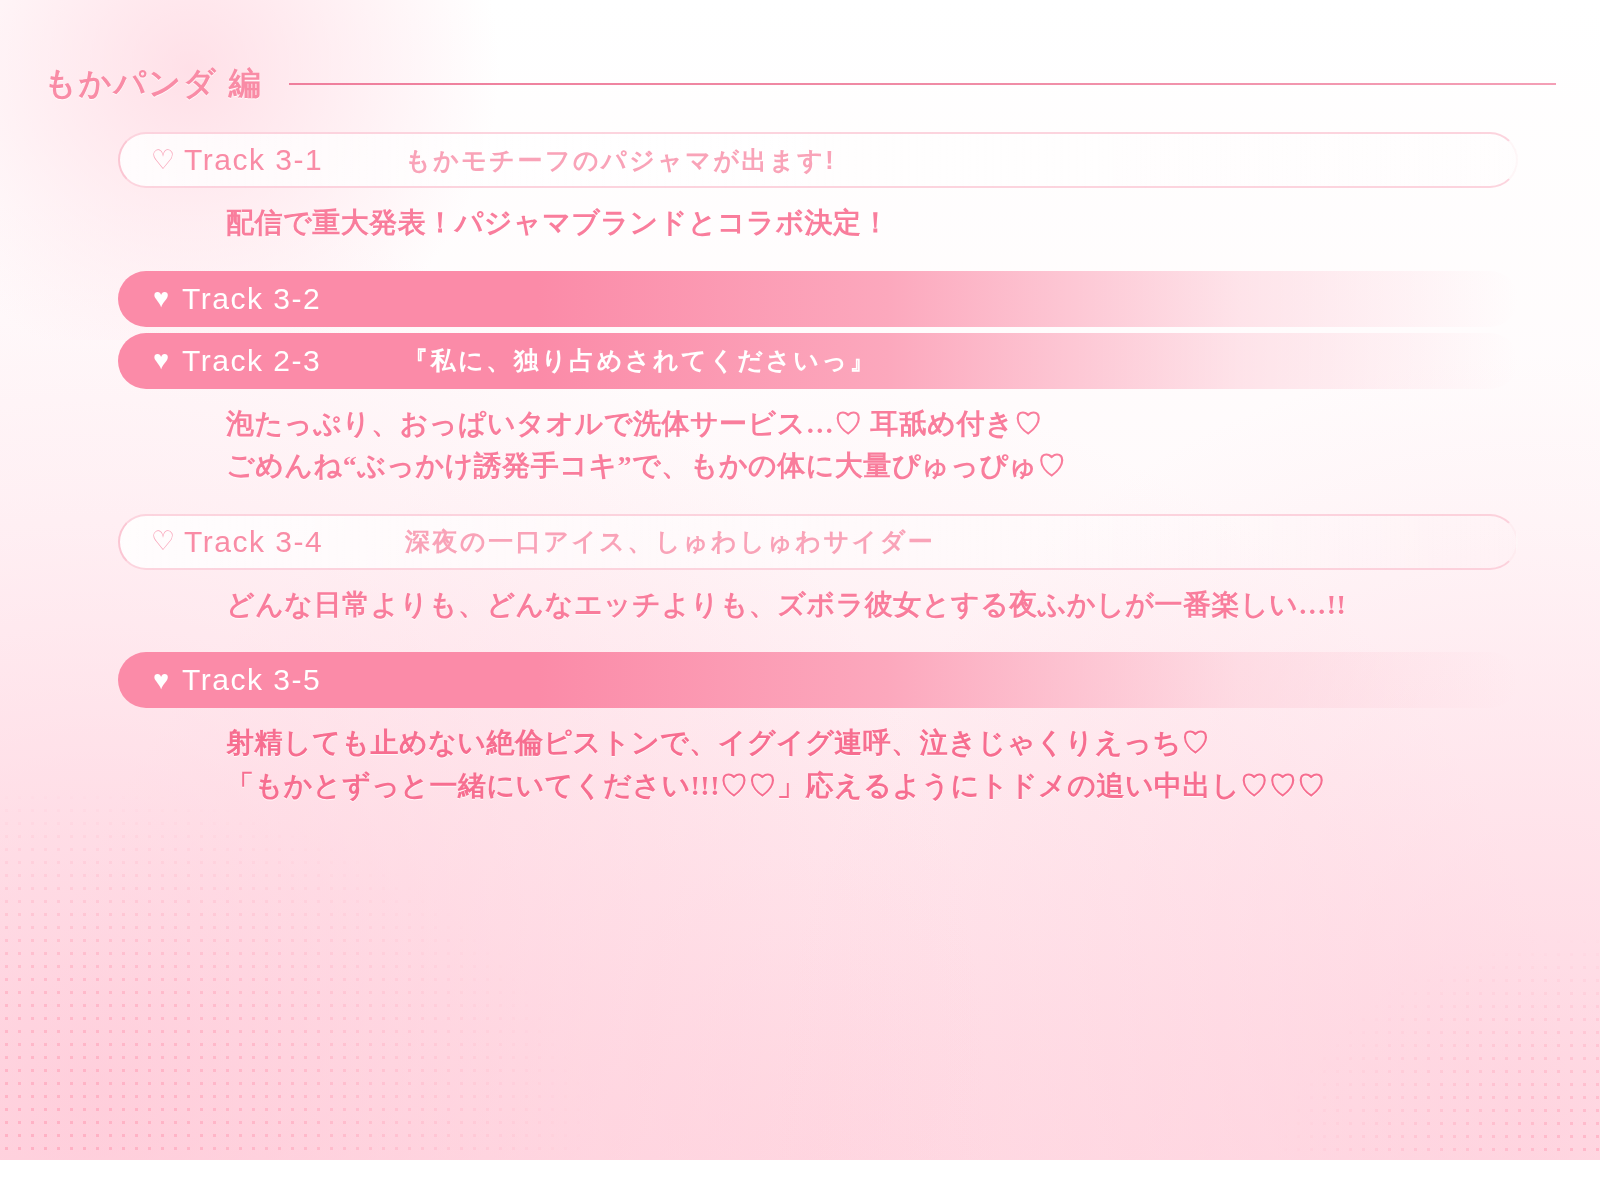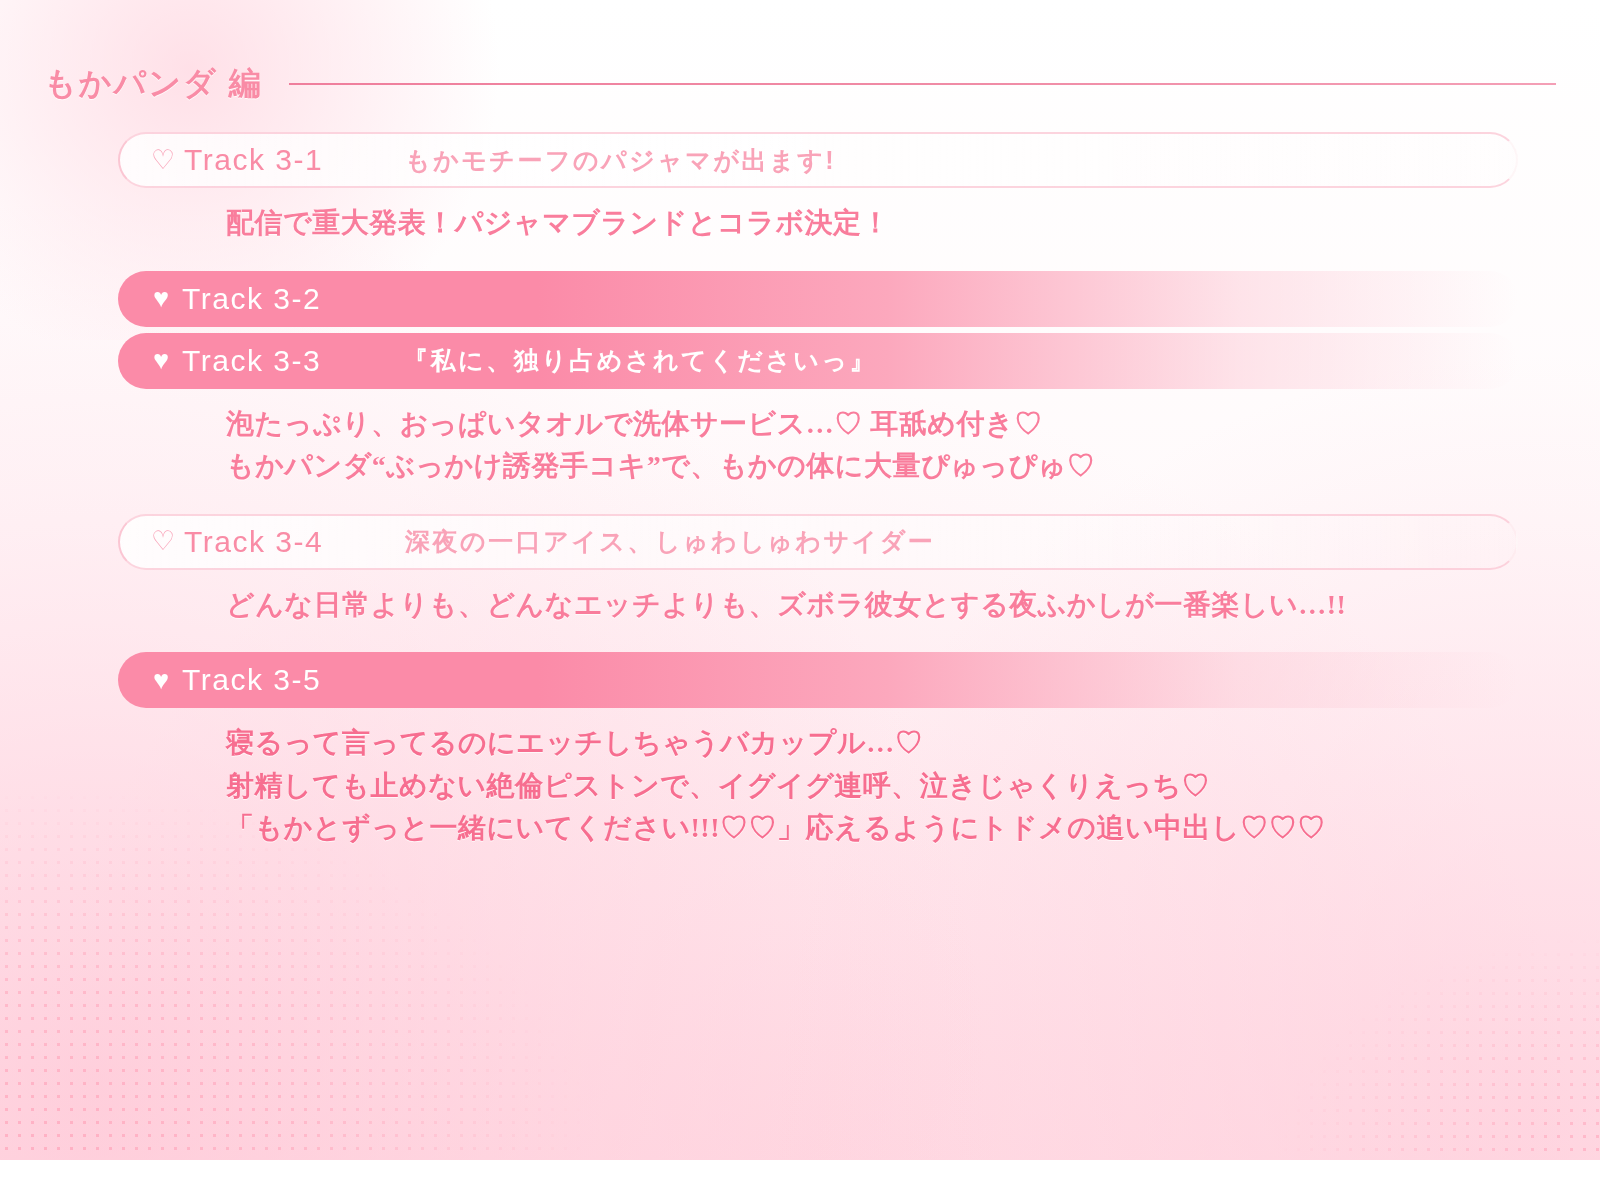--- a/index.html
+++ b/index.html
@@ -185,46 +185,45 @@
     <div class="track-block">
       <div class="track-bar filled">
         <span class="heart">♥</span>
         <span class="track-no">Track 3-2</span>
       </div>
     </div>
 
     <div class="track-block">
       <div class="track-bar filled">
         <span class="heart">♥</span>
-        <span class="track-no">Track 3-3</span>
+        <span class="track-no">Track 2-3</span>
         <span class="track-title">『私に、独り占めされてくださいっ』</span>
       </div>
       <div class="track-desc">
         <div>泡たっぷり、おっぱいタオルで洗体サービス…♡ 耳舐め付き♡</div>
-        <div>もかパンダ“ぶっかけ誘発手コキ”で、もかの体に大量ぴゅっぴゅ♡</div>
+        <div>ごめんね“ぶっかけ誘発手コキ”で、もかの体に大量ぴゅっぴゅ♡</div>
       </div>
     </div>
 
     <div class="track-block">
       <div class="track-bar outline">
         <span class="heart">♡</span>
         <span class="track-no">Track 3-4</span>
         <span class="track-title">深夜の一口アイス、しゅわしゅわサイダー</span>
       </div>
       <div class="track-desc">
         <div>どんな日常よりも、どんなエッチよりも、ズボラ彼女とする夜ふかしが一番楽しい…!!</div>
       </div>
     </div>
 
     <div class="track-block">
       <div class="track-bar filled">
         <span class="heart">♥</span>
         <span class="track-no">Track 3-5</span>
       </div>
       <div class="track-desc strong">
-        <div>寝るって言ってるのにエッチしちゃうバカップル…♡</div>
         <div>射精しても止めない絶倫ピストンで、イグイグ連呼、泣きじゃくりえっち♡</div>
         <div>「もかとずっと一緒にいてください!!!♡♡」応えるようにトドメの追い中出し♡♡♡</div>
       </div>
     </div>
 
   </div>
 </div>
 
 </body></html>

